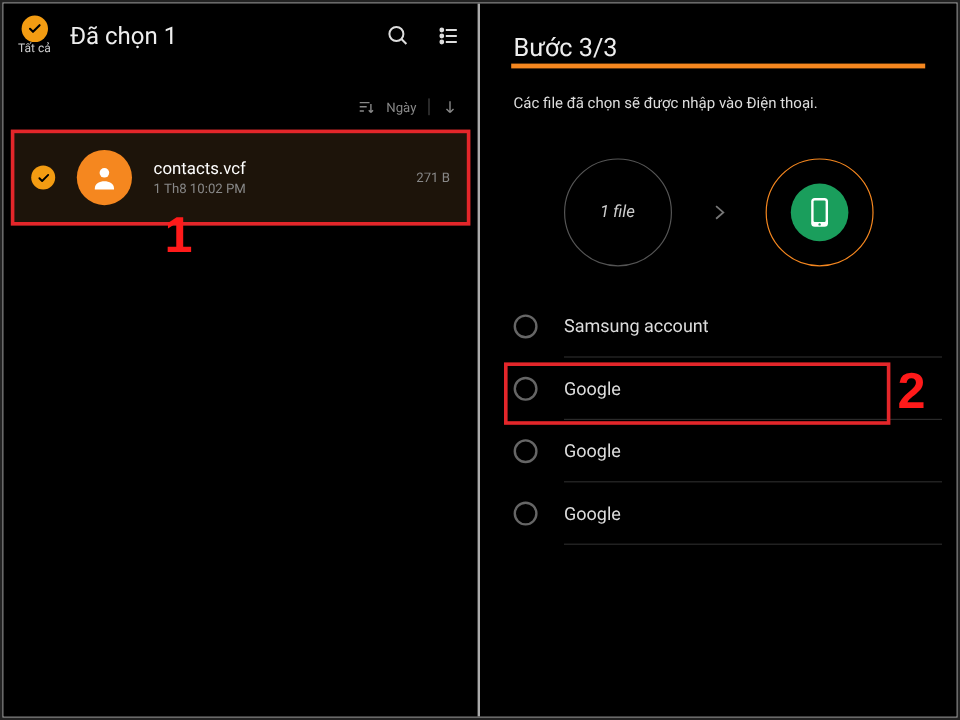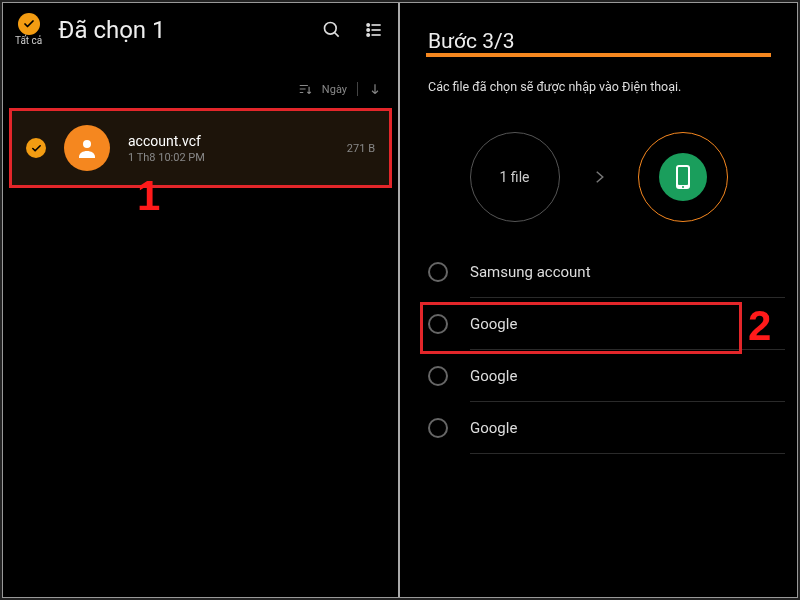--- a/index.html
+++ b/index.html
@@ -34,21 +34,21 @@
   .sel-all {
     display: flex; flex-direction: column; align-items: center;
     font-size: 10px; color: #ccc;
     cursor: pointer;
   }
   .sel-all .chk {
     width: 22px; height: 22px; border-radius: 50%;
     background: #f39c12;
     display: flex; align-items: center; justify-content: center;
   }
-  .lp-title { font-size: 24px; flex: 1; }
+  .lp-title { font-size: 20px; flex: 1; }
   .lp-icons { display: flex; gap: 22px; align-items: center; }
   .icon-btn { color: #ddd; cursor: pointer; }
   .sortbar {
     display: flex; justify-content: flex-end; align-items: center;
     padding: 30px 16px 8px 0;
     color: #888; font-size: 11px;
     gap: 10px;
   }
   .sortbar .divider { width:1px; height:14px; background:#444; }
   .file-row {
@@ -92,21 +92,21 @@
   .prog {
     height: 4px; margin: 0 26px;
     background: #f5871f;
   }
   .rp-desc {
     font-size: 12.5px; color:#ddd;
     padding: 22px 28px 10px 28px;
   }
   .diagram {
     display:flex; align-items:center; justify-content:center;
-    gap: 30px; padding: 28px 0 22px 0;
+    gap: 30px; padding: 28px 0 22px 0; font-style: italic;
   }
   .circle-src {
     width: 90px; height:90px; border-radius:50%;
     border:1.5px solid #555;
     display:flex; align-items:center; justify-content:center;
     font-size:14px; color:#ccc;
   }
   .chev { color:#777; font-size:22px;}
   .circle-dst-outer {
     width: 90px; height:90px; border-radius:50%;
@@ -209,21 +209,21 @@
             <path d="M4 12l5 5L20 6" stroke="#000" stroke-width="3.5" fill="none" stroke-linecap="round" stroke-linejoin="round"></path>
           </svg>
       </span>
       <span class="file-icon">
         <svg width="24" height="24" viewBox="0 0 24 24" fill="#fff">
             <circle cx="12" cy="8" r="4"></circle>
             <path d="M4 21c0-4 4-6 8-6s8 2 8 6v1H4z"></path>
           </svg>
       </span>
       <div class="file-meta">
-        <div class="file-name">account.vcf</div>
+        <div class="file-name">contacts.vcf</div>
         <div class="file-date">1 Th8 10:02 PM</div>
       </div>
       <div class="file-size">271 B</div>
     </div>
   </div>
 
   <div class="panel right">
     <div class="rp-title">Bước 3/3</div>
     <div class="prog"></div>
     <div class="rp-desc">Các file đã chọn sẽ được nhập vào Điện thoại.</div>

